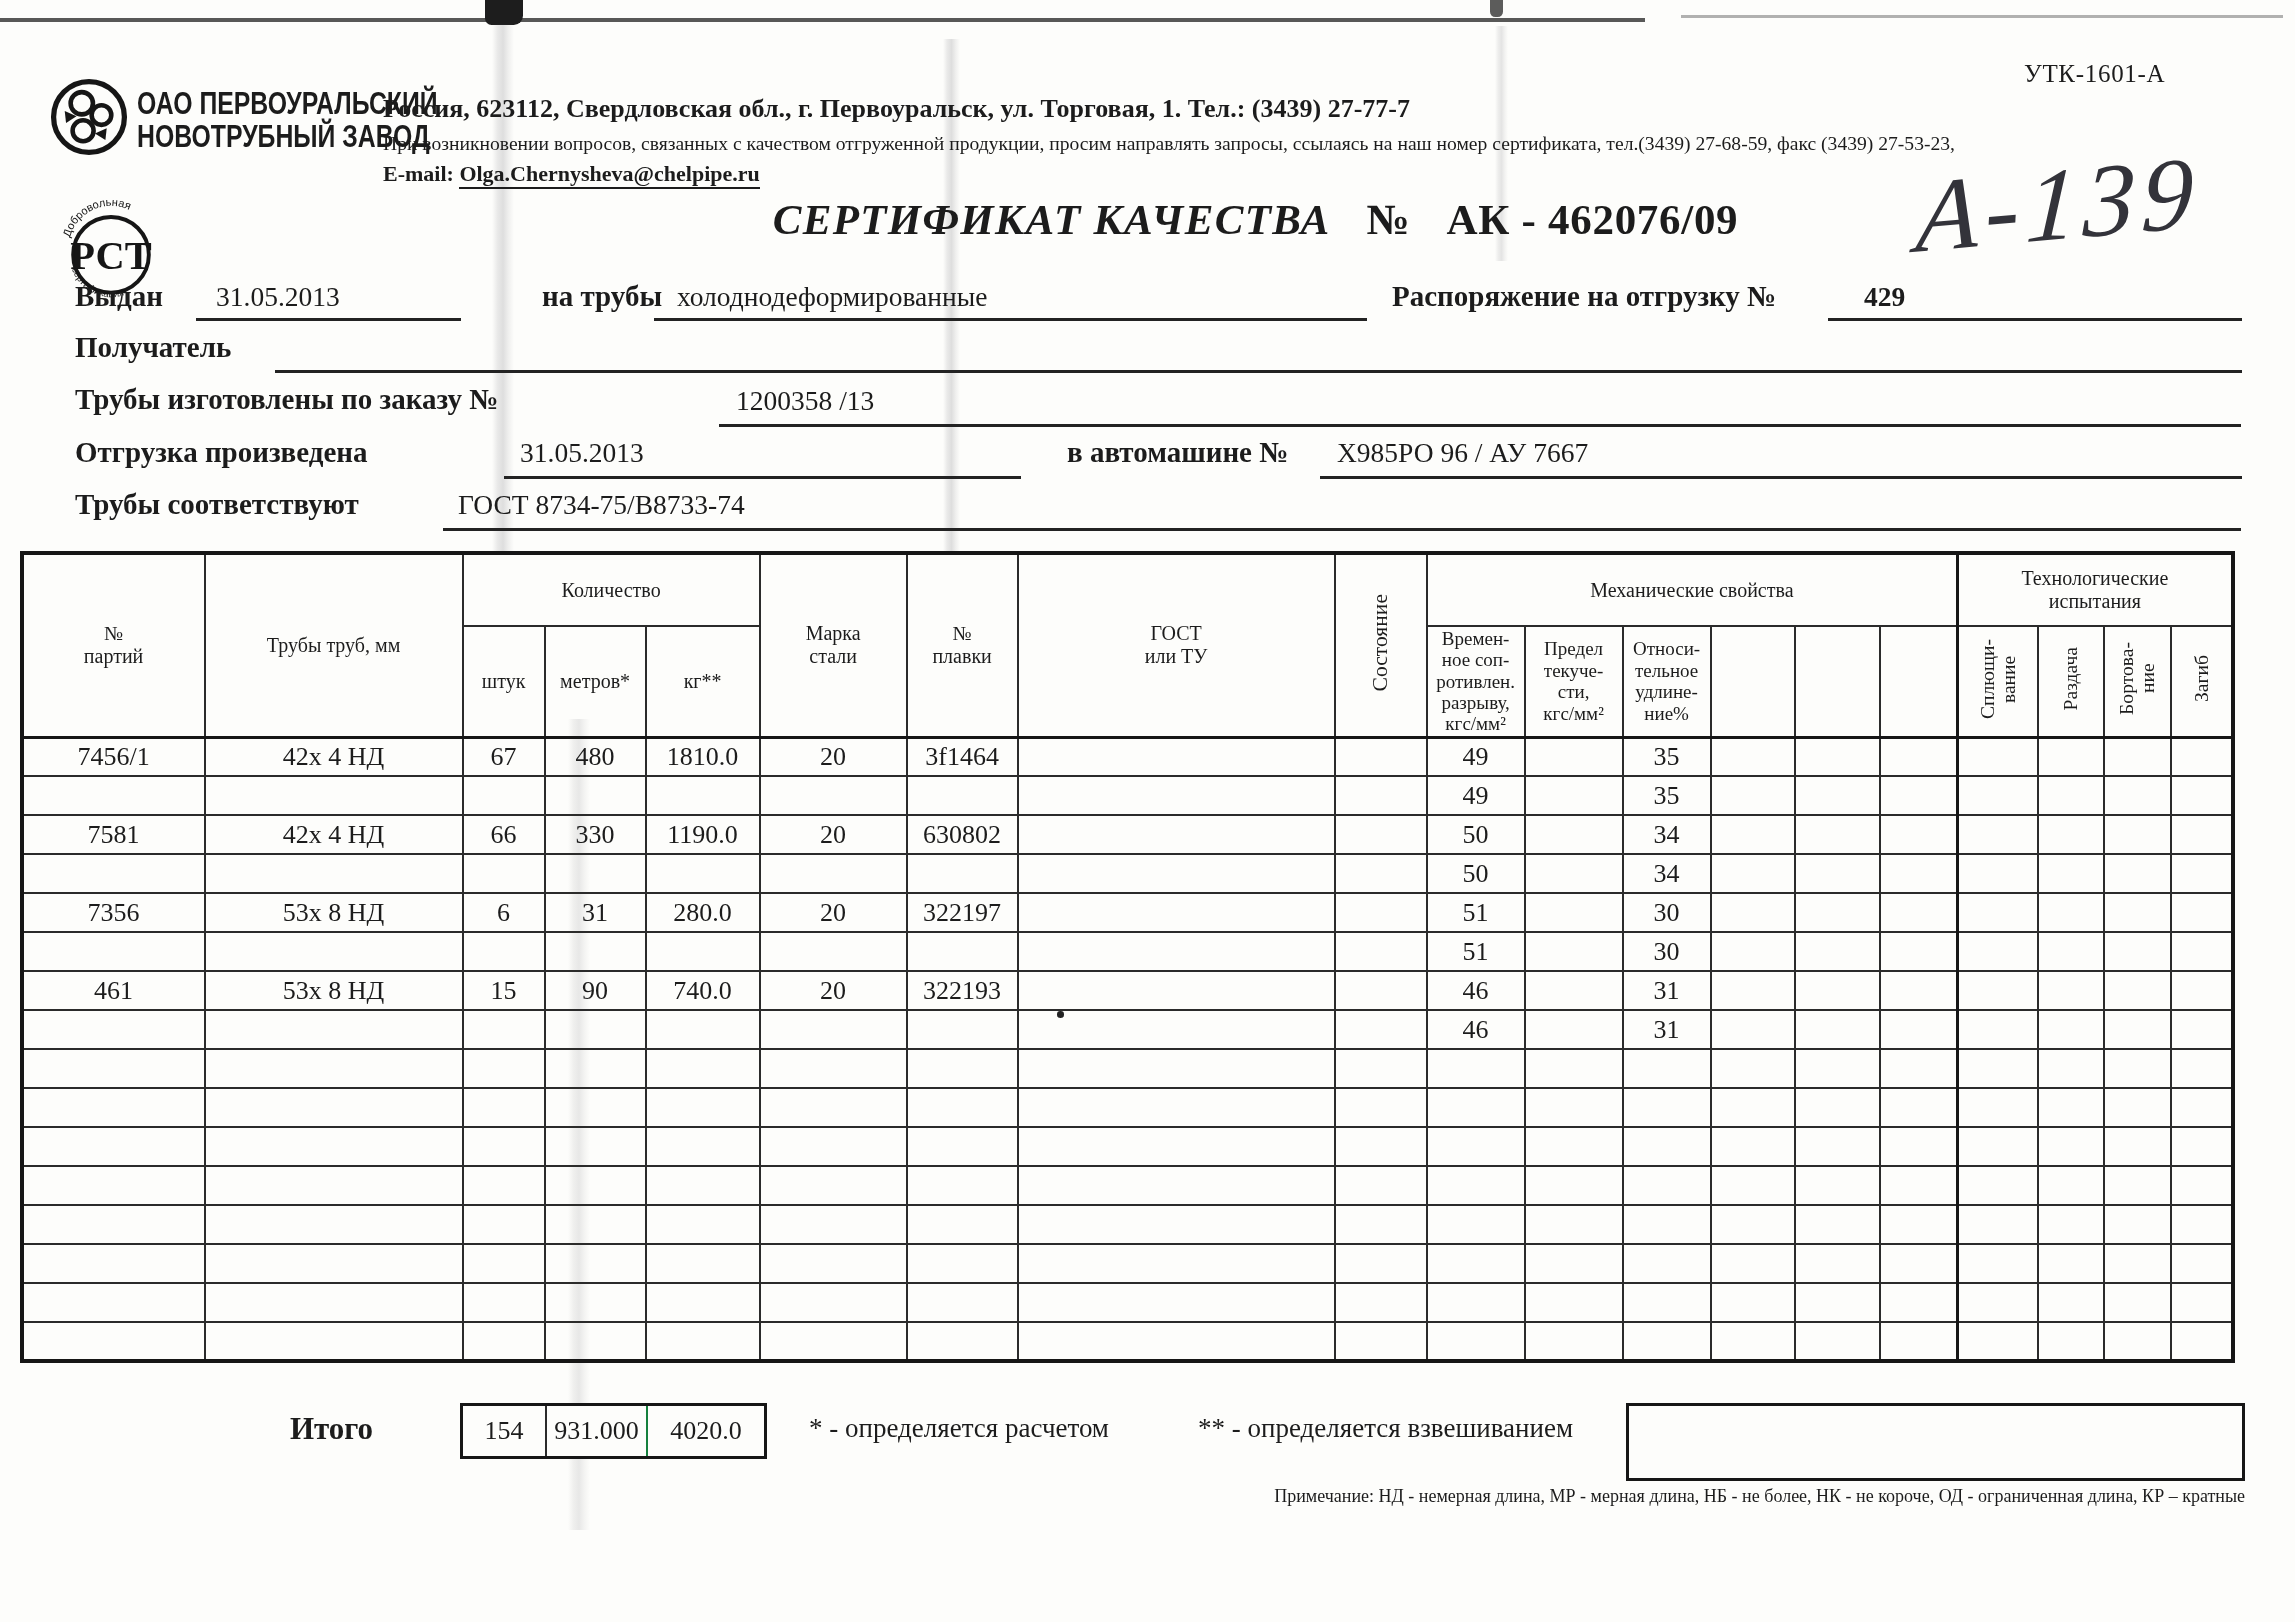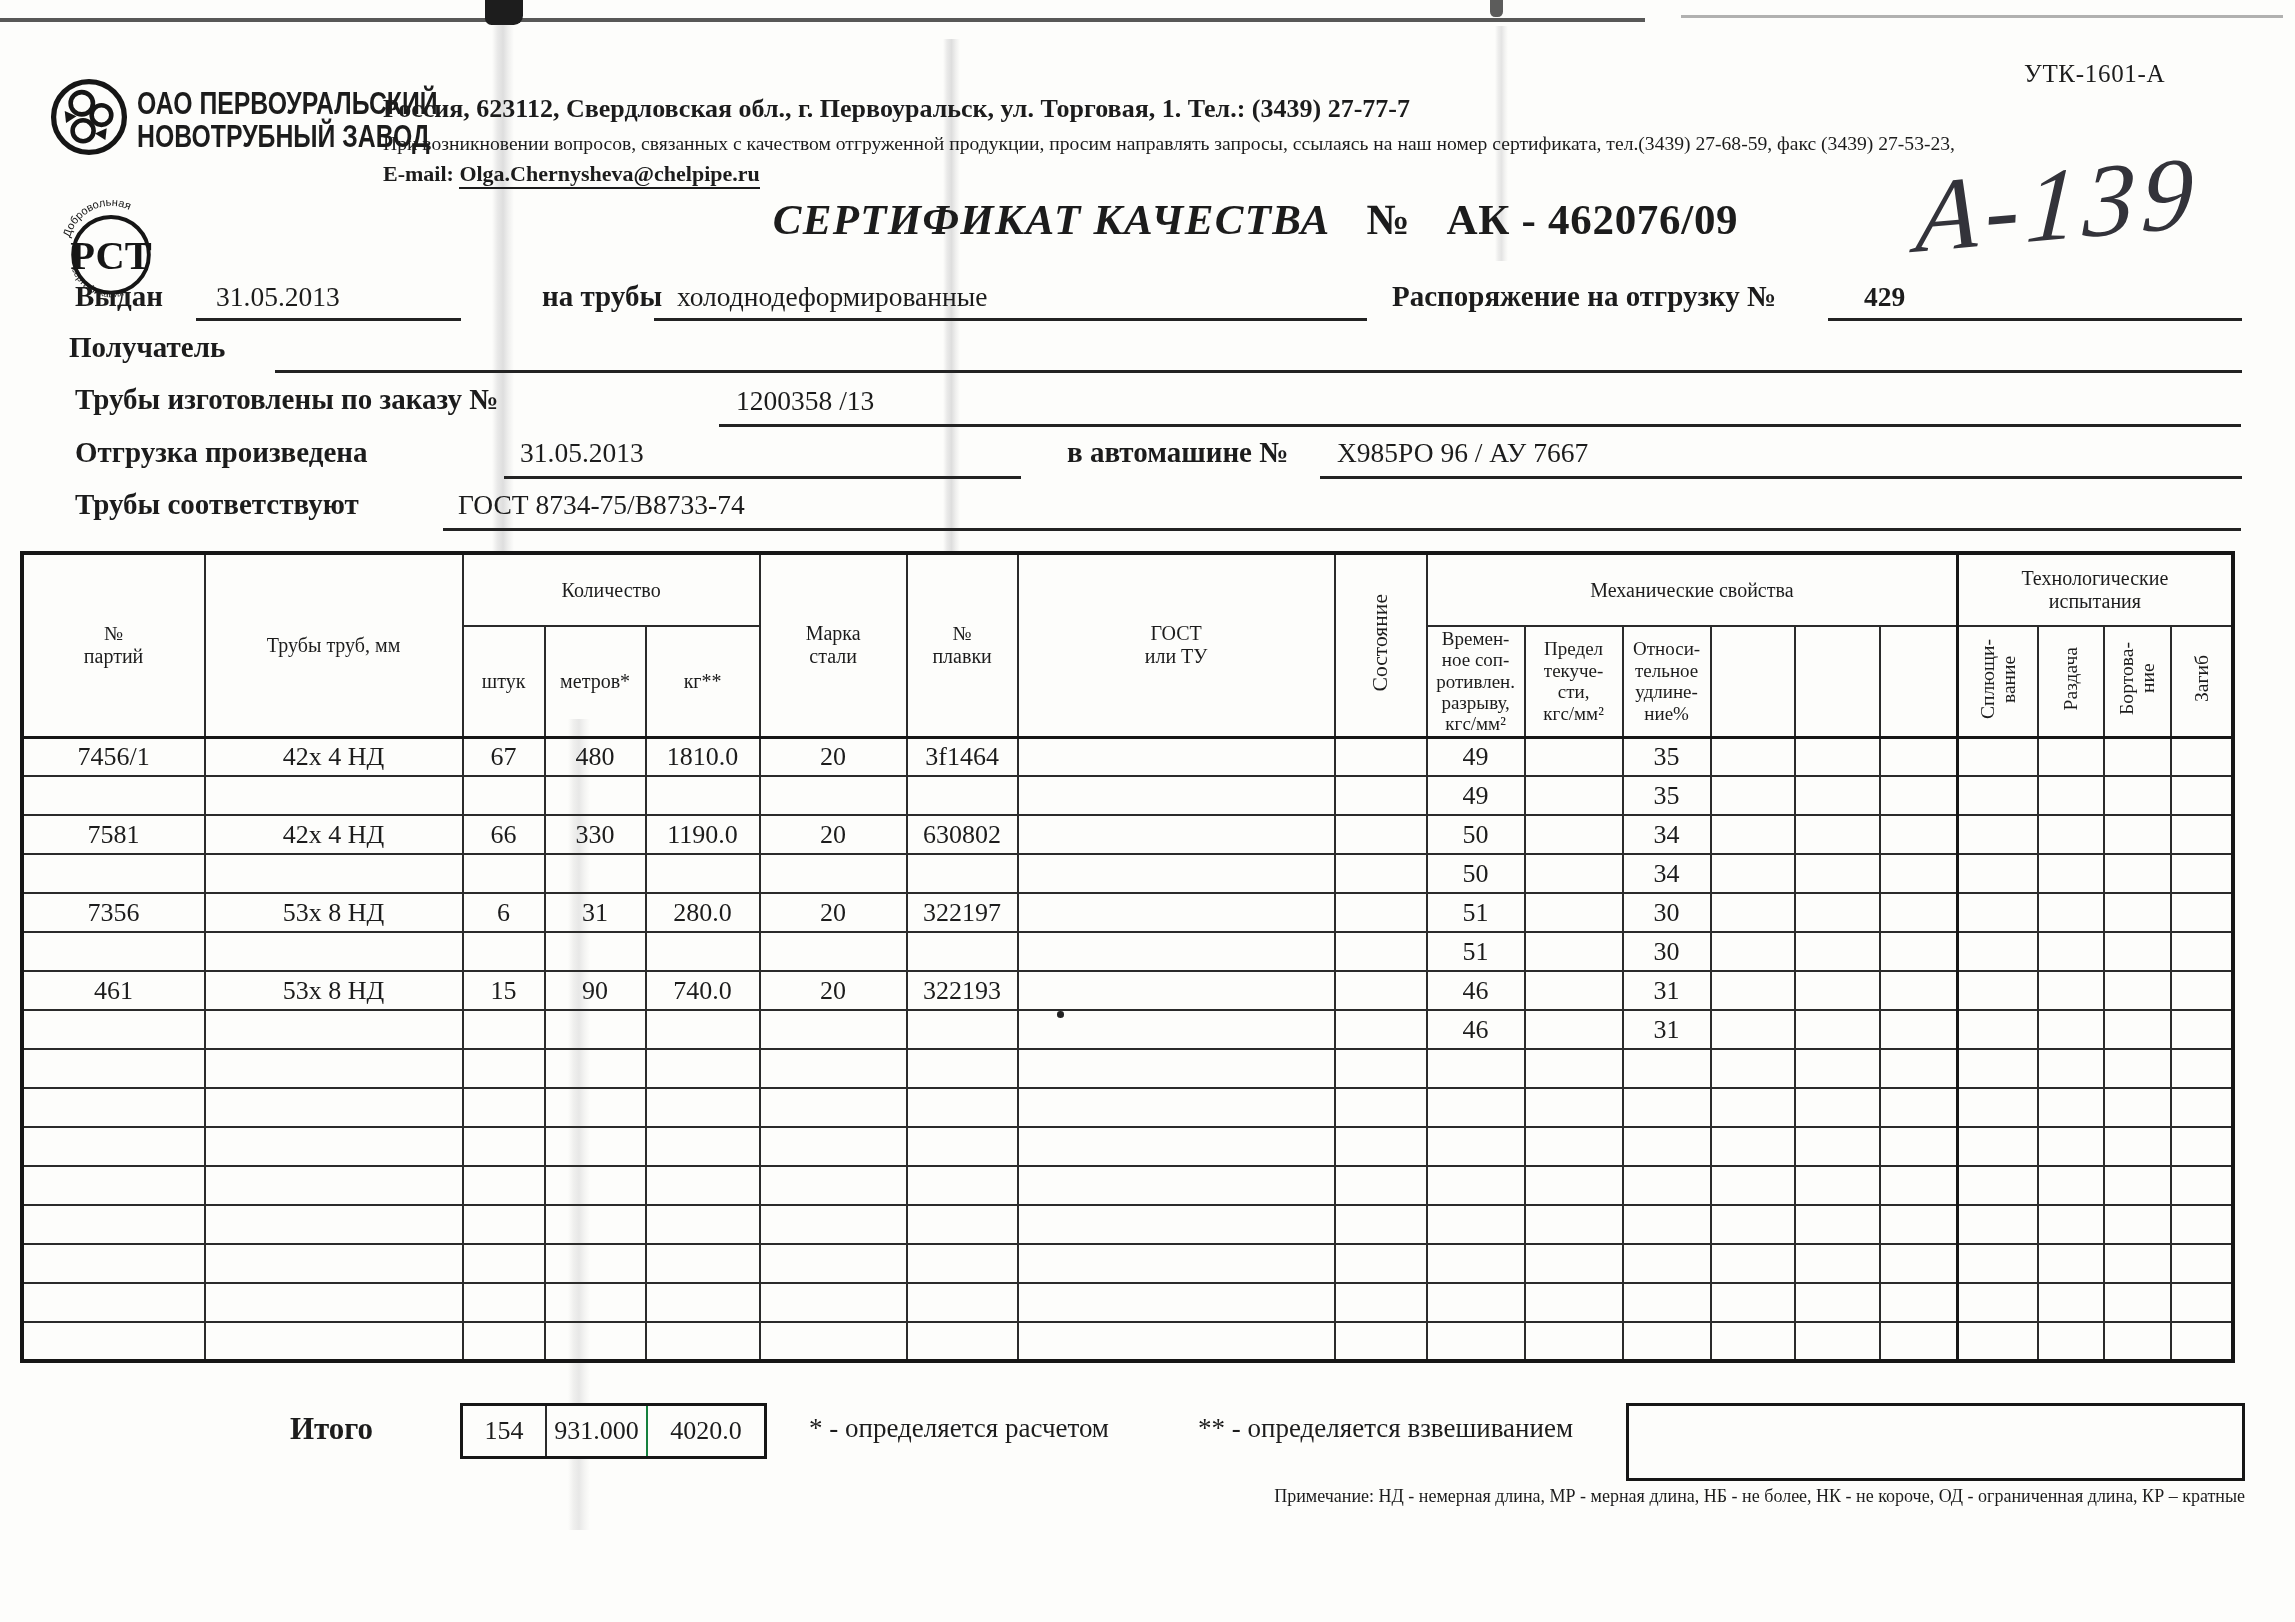--- a/index.html
+++ b/index.html
@@ -141,21 +141,21 @@
   <div class="lbl" style="left:75px;top:280px;">Выдан</div>
   <div class="val" style="left:216px;top:281px;">31.05.2013</div>
   <div class="uline" style="left:196px;top:318px;width:265px;"></div>
   <div class="lbl" style="left:542px;top:280px;">на трубы</div>
   <div class="val" style="left:677px;top:281px;">холоднодеформированные</div>
   <div class="uline" style="left:654px;top:318px;width:713px;"></div>
   <div class="lbl" style="left:1392px;top:280px;">Распоряжение на отгрузку №</div>
   <div class="val" style="left:1864px;top:281px;font-weight:bold;">429</div>
   <div class="uline" style="left:1828px;top:318px;width:414px;"></div>
 
-  <div class="lbl" style="left:69px;top:331px;text-align:right;">Получатель</div>
+  <div class="lbl" style="left:75px;top:331px;text-align:right;">Получатель</div>
   <div class="val" style="left:281px;top:332px;"></div>
   <div class="uline" style="left:275px;top:370px;width:1967px;"></div>
 
   <div class="lbl" style="left:75px;top:383px;">Трубы изготовлены по заказу №</div>
   <div class="val" style="left:736px;top:385px;">1200358  /13</div>
   <div class="uline" style="left:719px;top:424px;width:1522px;"></div>
 
   <div class="lbl" style="left:75px;top:436px;">Отгрузка произведена</div>
   <div class="val" style="left:520px;top:437px;">31.05.2013</div>
   <div class="uline" style="left:504px;top:476px;width:517px;"></div>

